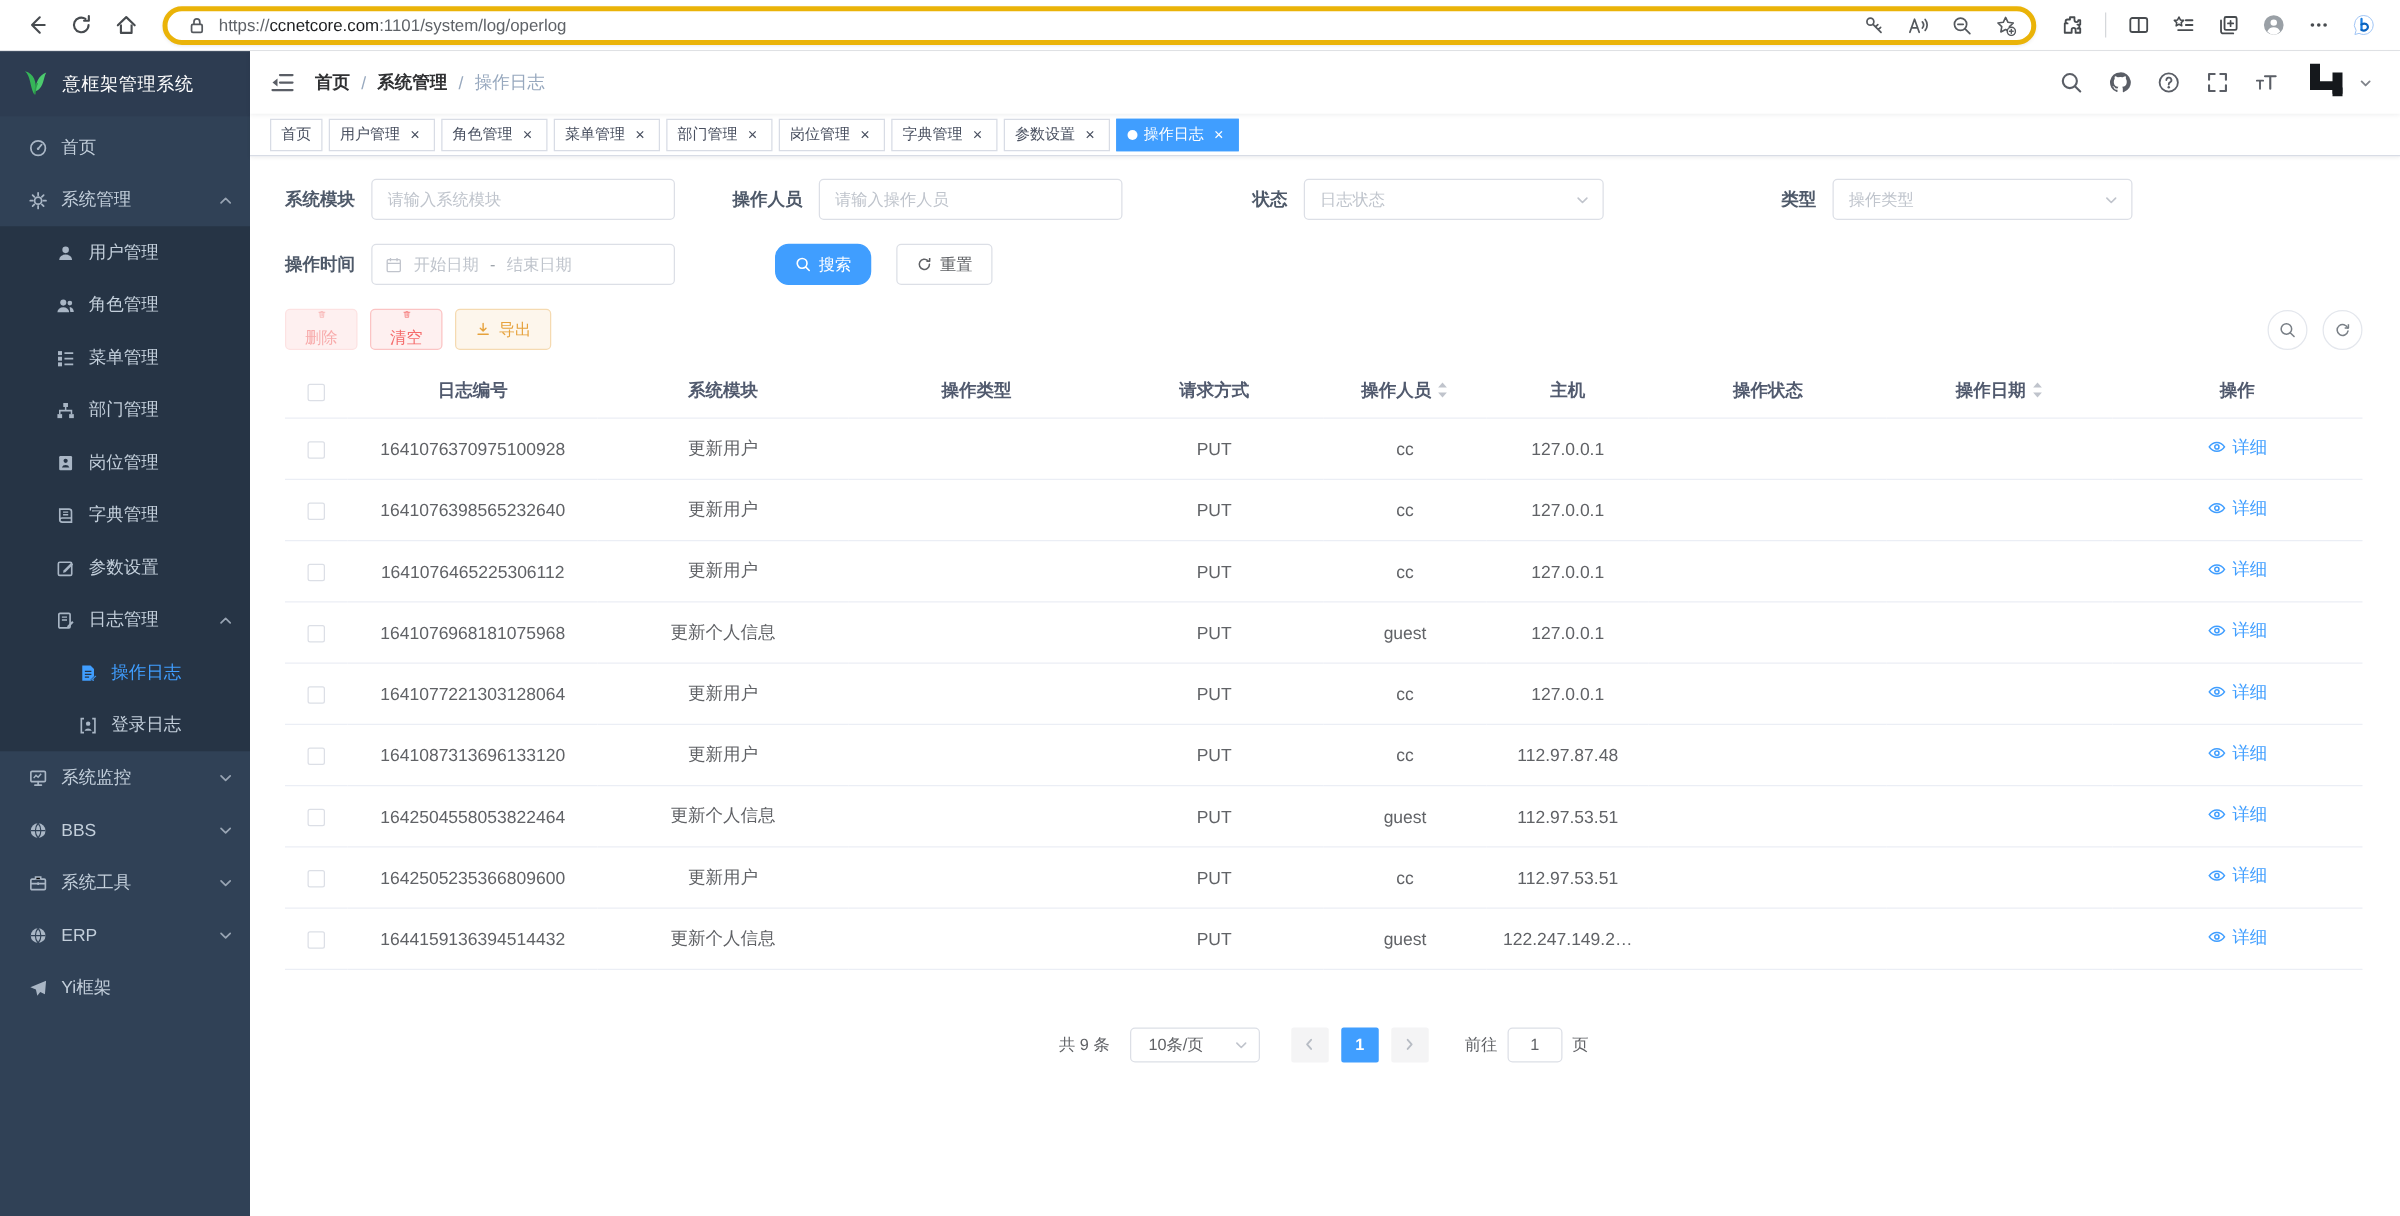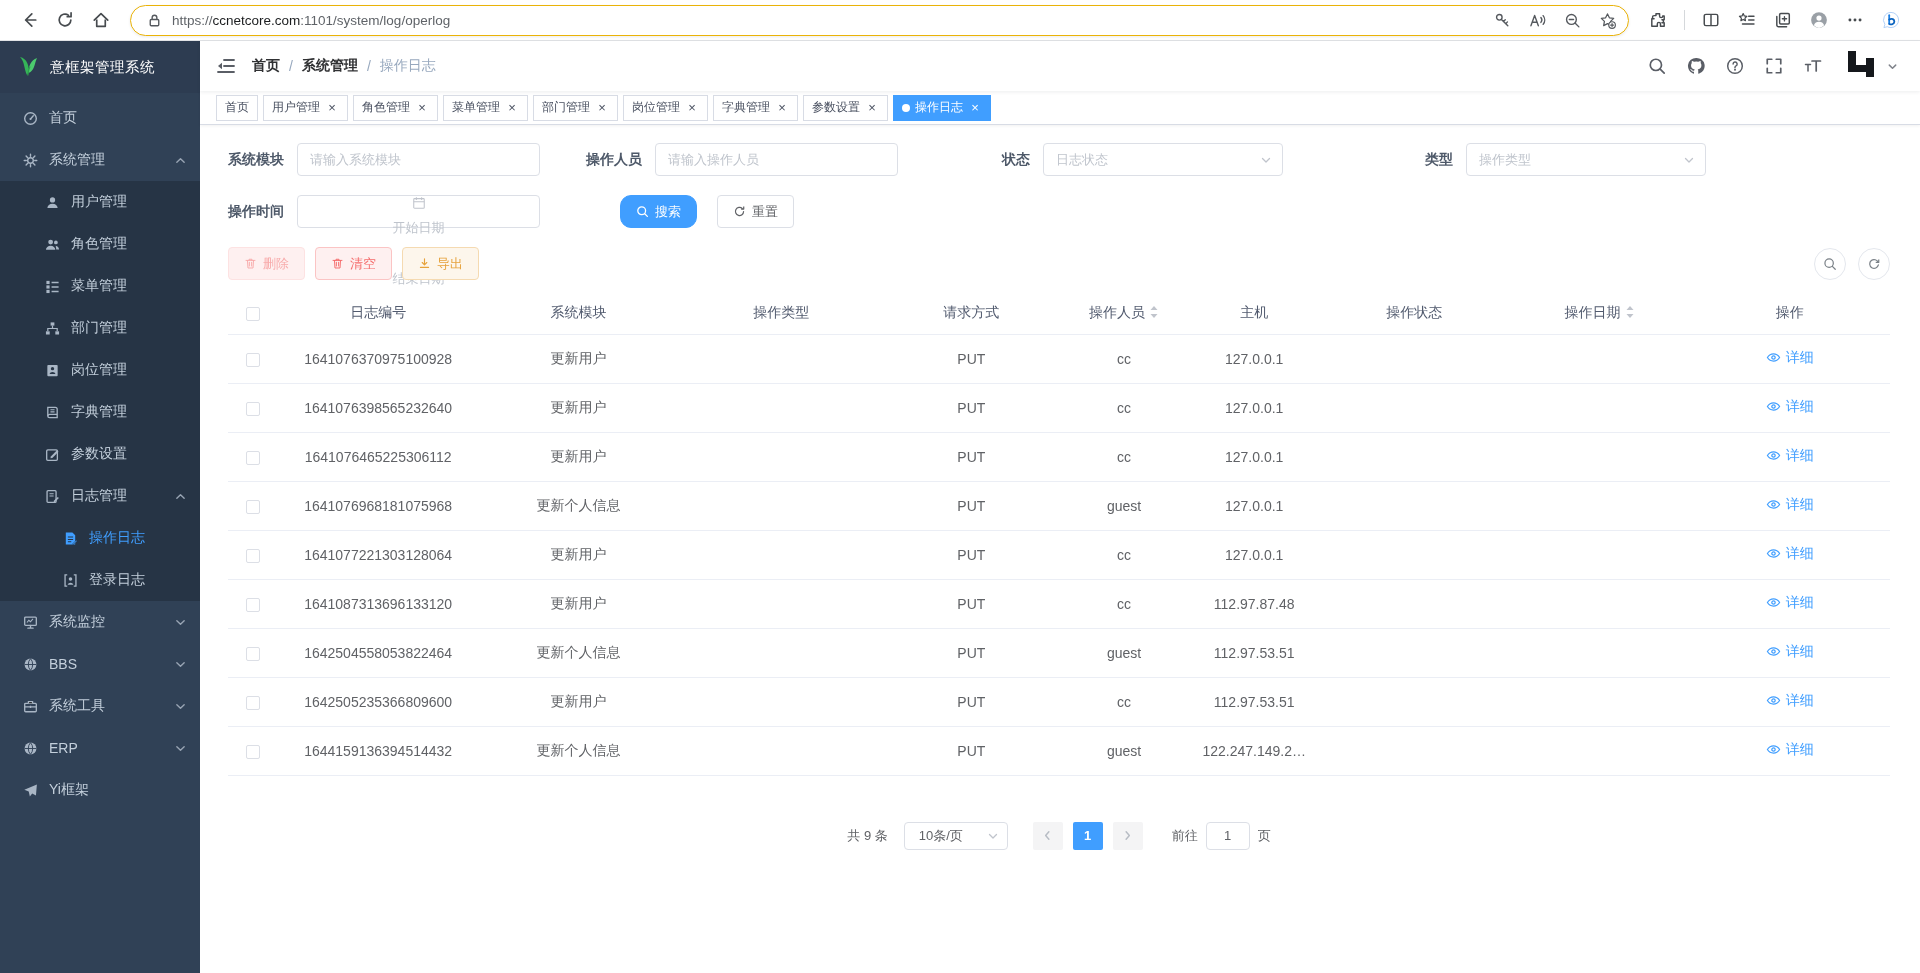--- a/index.html
+++ b/index.html
@@ -3,21 +3,21 @@
 <meta charset="utf-8">
 <style>
   * { margin:0; padding:0; box-sizing:border-box; }
   body { font-family:"Liberation Sans","DejaVu Sans",sans-serif; background:#fff; }
   .screen { width:1920px; height:973px; position:relative; overflow:hidden; background:#fff; }
 
   
   .browser-bar { height:41px; background:#fff; border-bottom:1px solid #e1e3e6; display:flex; align-items:center; padding:0 14px; gap:6px; }
   .bb-btn { width:30px; height:30px; display:flex; align-items:center; justify-content:center; color:#474b4f; flex-shrink:0; cursor:pointer; }
   .bb-btn svg { width:18px; height:18px; }
-  .url-pill { flex:1; height:31px; margin:0 8px; background:#fff; border:1px solid #eab308; box-shadow:0 1px 3px rgba(0,0,0,.08); border-radius:16px; display:flex; align-items:center; padding:0 8px 0 14px; gap:9px; min-width:0; }
+  .url-pill { flex:1; height:31px; margin:0 8px; background:#fff; border:4px solid #eab308; box-shadow:0 1px 3px rgba(0,0,0,.08); border-radius:16px; display:flex; align-items:center; padding:0 8px 0 14px; gap:9px; min-width:0; }
   .url-text { flex:1; font-size:13.5px; color:#5f6368; white-space:nowrap; overflow:hidden; }
   .url-domain { color:#1b1d1f; }
   .pill-ic { width:26px; height:26px; display:flex; align-items:center; justify-content:center; color:#55595e; cursor:pointer; flex-shrink:0; }
   .pill-ic svg { width:17px; height:17px; }
   .bb-divider { width:1px; height:20px; background:#d5d8db; margin:0 5px; }
   .bing-ic { width:28px; height:28px; }
 
   
   .app { display:flex; height:932px; }
 
@@ -63,40 +63,40 @@
 
   
   .content { flex:1; padding:18px 30px 0 28px; position:relative; overflow:hidden; }
   .form-row { display:flex; align-items:center; margin-bottom:19px; }
   .form-item { display:flex; align-items:center; margin-right:46px; }
   .form-label { font-size:14px; color:#4e5969; font-weight:700; margin-right:13px; white-space:nowrap; }
   .el-input { width:243px; height:33px; border:1px solid #dcdfe6; border-radius:4px; padding:0 12px; font-size:13px; color:#606266; background:#fff; outline:none; font-family:inherit; }
   .el-input::placeholder { color:#bfc4cc; }
   .el-select { width:240px; height:33px; border:1px solid #dcdfe6; border-radius:4px; padding:0 10px 0 12px; font-size:13px; color:#bfc4cc; background:#fff; display:flex; align-items:center; justify-content:space-between; cursor:pointer; }
   .el-select .sel-caret { color:#c0c4cc; display:flex; }
-  .date-range { width:243px; height:33px; border:1px solid #dcdfe6; border-radius:4px; padding:0 10px; font-size:13px; color:#bfc4cc; background:#fff; display:flex; align-items:center; gap:9px; cursor:pointer;flex-direction:column; }
+  .date-range { width:243px; height:33px; border:1px solid #dcdfe6; border-radius:4px; padding:0 10px; font-size:13px; color:#bfc4cc; background:#fff; display:flex; align-items:center; gap:9px; cursor:pointer; }
   .date-range .cal-ic { color:#c0c4cc; display:flex; }
   .btn { height:33px; border-radius:4px; font-size:13px; display:inline-flex; align-items:center; gap:6px; padding:0 15px; cursor:pointer; border:1px solid transparent; background:#fff; font-family:inherit; }
   .btn svg { width:13px; height:13px; }
   .btn-primary { background:#409eff; border-color:#409eff; color:#fff; }
   .btn-plain { border-color:#dcdfe6; color:#606266; }
   .search-btn { margin-left:34px;border-radius:11px; }
   .reset-btn { margin-left:20px; }
 
   .toolbar { display:flex; align-items:center; margin:4px 0 12px; }
-  .btn-danger { background:#fef0f0; border-color:#fbc4c4; color:#f56c6c; }
+  .btn-danger { background:#fef0f0; border-color:#fbc4c4; color:#f56c6c;flex-direction:column; }
   .btn-danger.disabled { color:#f8abab; border-color:#fde2e2; background:#fef0f0; cursor:not-allowed; }
   .btn-warning { background:#fdf6ec; border-color:#f5dab1; color:#e6a23c; }
   .toolbar .btn { margin-right:10px; }
   .toolbar-right { margin-left:auto; display:flex; gap:12px; }
   .circle-btn { width:32px; height:32px; border:1px solid #e4e7ed; border-radius:50%; display:flex; align-items:center; justify-content:center; color:#7a8087; background:#fff; cursor:pointer; }
   .circle-btn svg { width:14px; height:14px; }
 
   table { width:100%; border-collapse:collapse; table-layout:fixed; font-size:14px; color:#606266; }
-  thead th { height:42px; font-weight:400; color:#515a6e; border-bottom:1px solid #ebeef5; text-align:center; font-size:14px; white-space:nowrap; }
+  thead th { height:42px; font-weight:700; color:#515a6e; border-bottom:1px solid #ebeef5; text-align:center; font-size:14px; white-space:nowrap; }
   tbody td { height:49px; border-bottom:1px solid #ebeef5; text-align:center; white-space:nowrap; overflow:hidden; text-overflow:ellipsis; }
   .checkbox { width:14px; height:14px; border:1px solid #dcdfe6; border-radius:2px; background:#fff; display:inline-block; vertical-align:middle; cursor:pointer; }
   .sort-caret { display:inline-block; vertical-align:-2px; margin-left:4px; }
   .detail-link { color:#409eff; display:inline-flex; align-items:center; gap:5px; cursor:pointer; }
   .detail-link svg { width:15px; height:15px; }
 
   .pagination { display:flex; align-items:center; justify-content:center; margin-top:46px; font-size:13px; color:#606266; }
   .pg-total { margin-right:16px; font-weight:400; }
   .pg-size { width:104px; height:28px; border:1px solid #dcdfe6; border-radius:4px; display:flex; align-items:center; justify-content:space-between; padding:0 8px 0 14px; color:#606266; background:#fff; cursor:pointer; margin-right:20px; }
   .pg-size .sel-caret { color:#c0c4cc; display:flex; }

